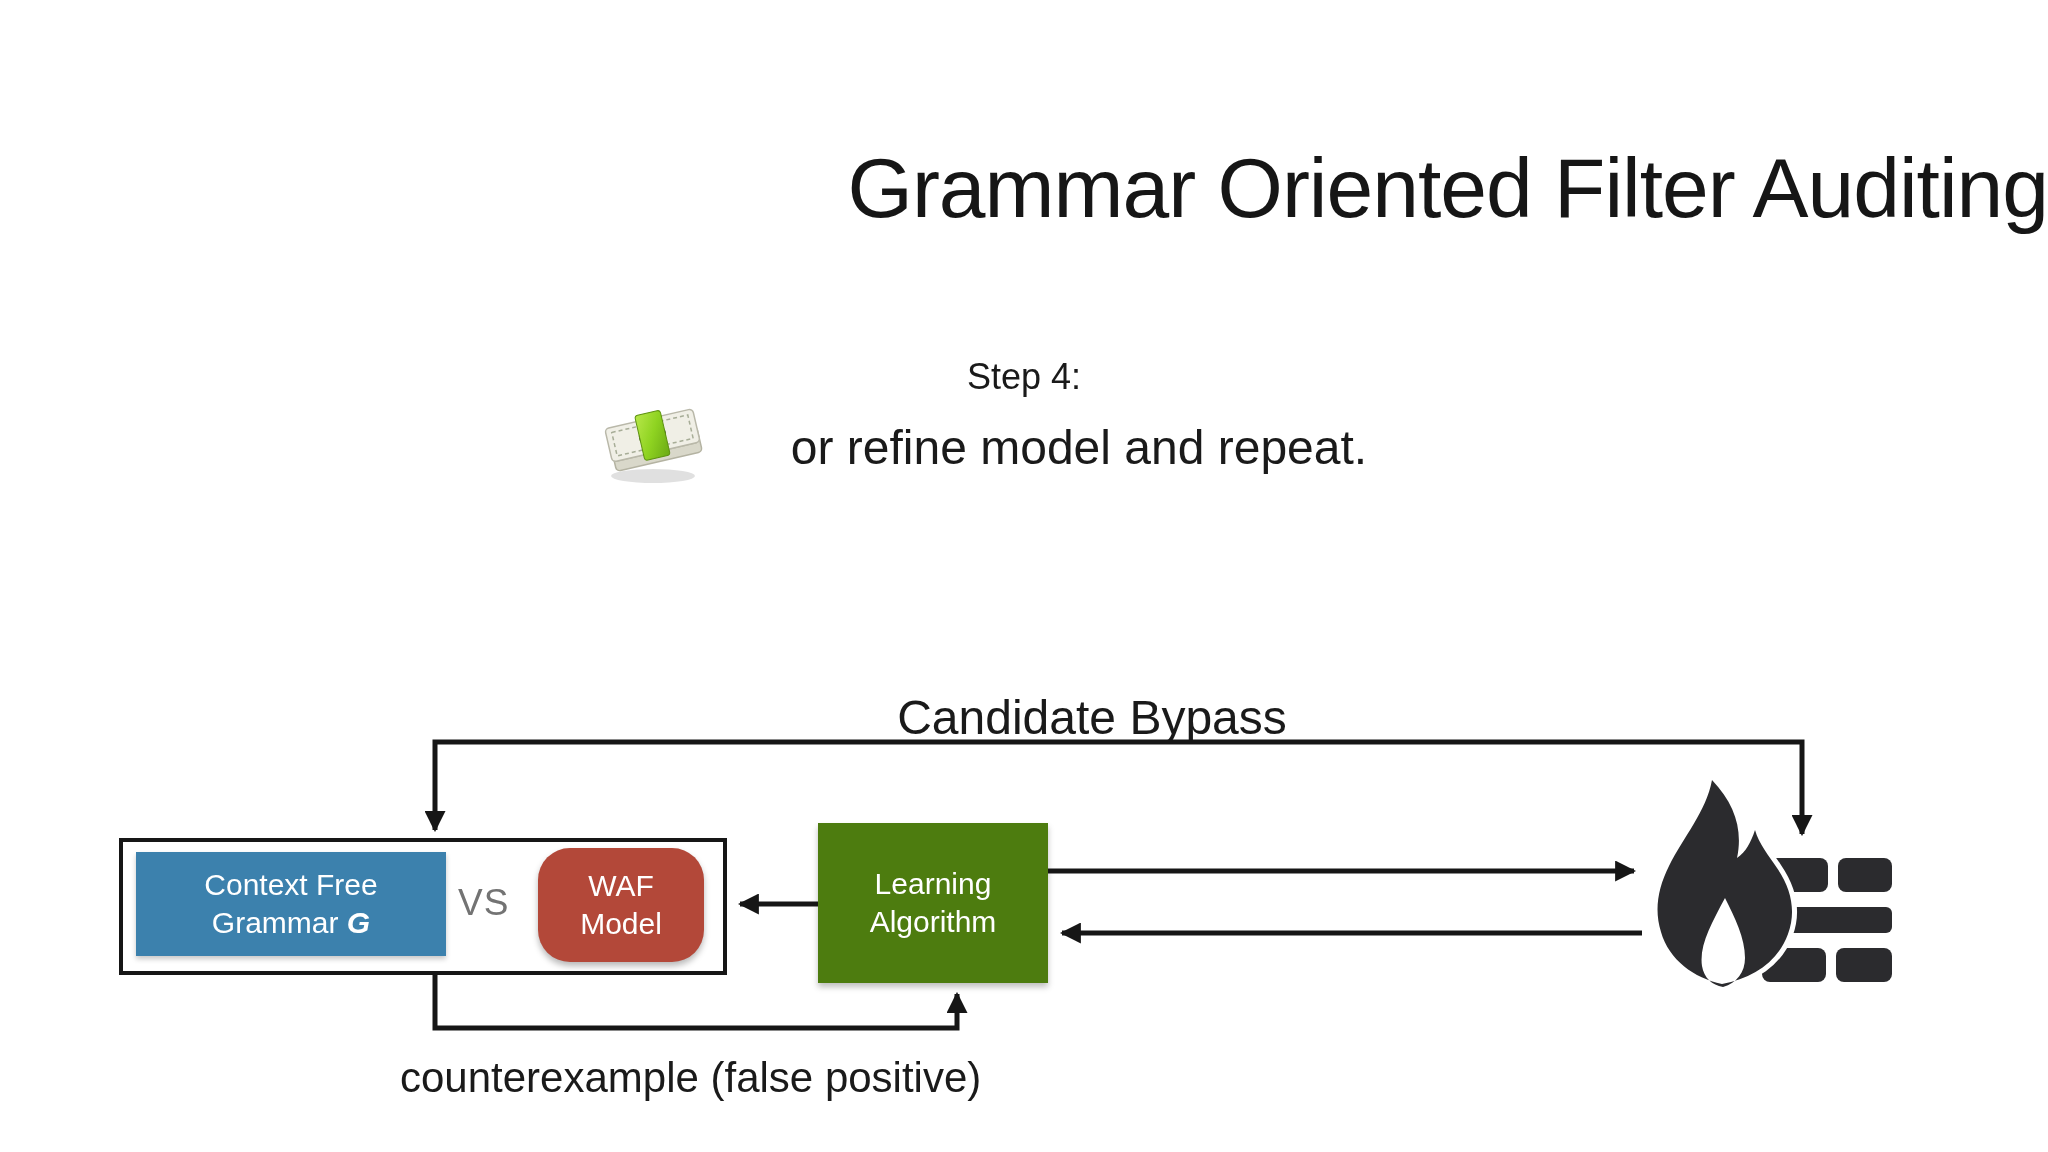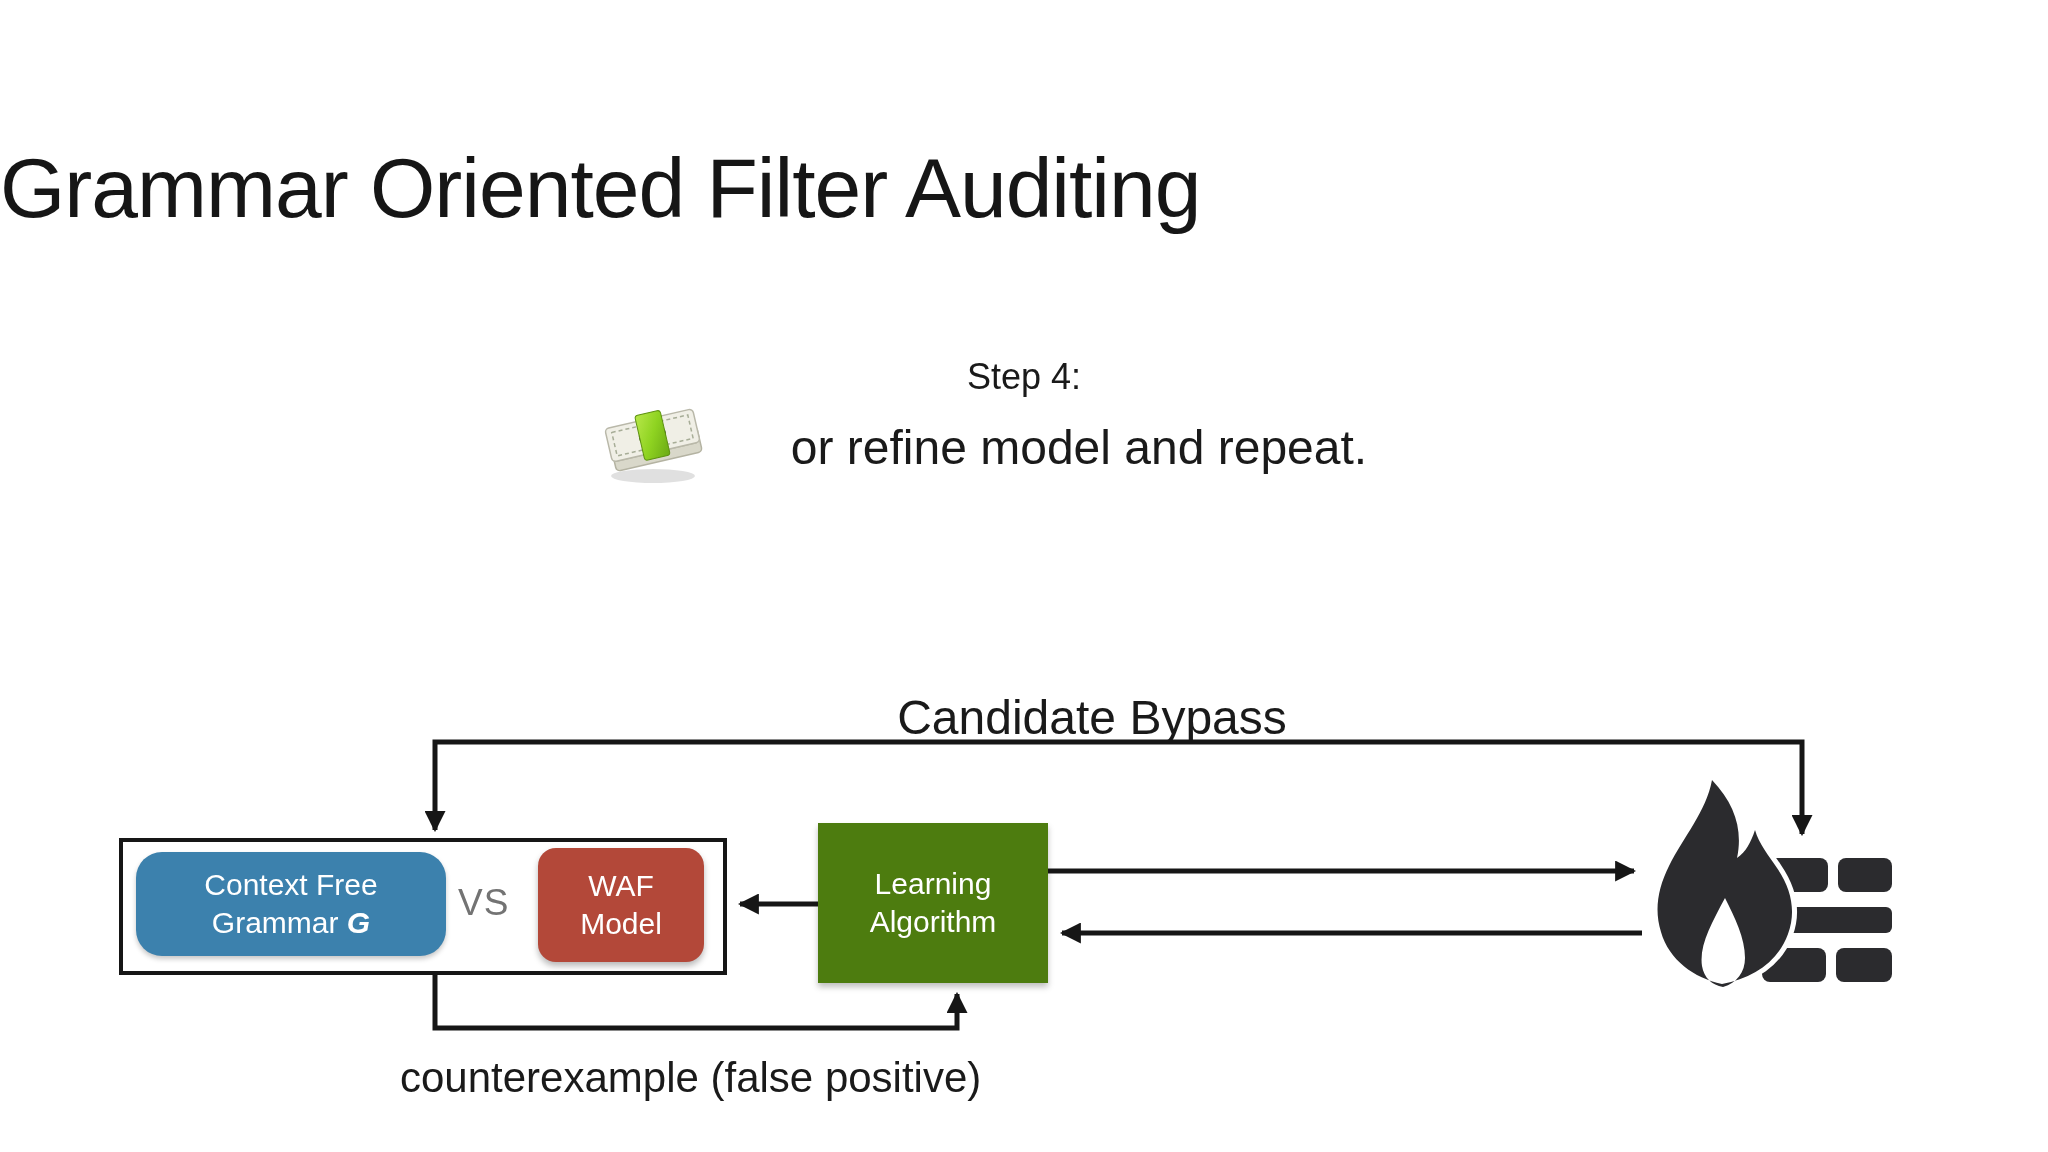--- a/index.html
+++ b/index.html
@@ -9,21 +9,21 @@
     font-family:"Liberation Sans","DejaVu Sans",sans-serif;
     color:#1a1a1a;
     position:relative;
     overflow:hidden;
   }
   .abs{position:absolute;}
 
   
   .slide-title{
     top:140px;left:0;right:0;
-    text-align:left;
+    text-align:right;
     font-size:84px;
     font-weight:400;
     letter-spacing:-1px;
     color:#161616;
   }
 
   
   .step-line1{
     top:356px;left:0;right:0;
     text-align:center;
@@ -61,32 +61,31 @@
     font-size:30px;
     line-height:1.27;
     display:flex;
     flex-direction:column;
     justify-content:center;
   }
   .cfg-box{
     left:136px;top:852px;width:310px;height:104px;
     background:#3c81ad;
     box-shadow:0 3px 5px rgba(0,0,0,0.22);
-    border-radius:26px;
   }
   .vs-label{
     left:458px;top:882px;width:66px;
     font-size:37px;
     color:#737373;
     letter-spacing:1px;
   }
   .waf-box{
     left:538px;top:848px;width:166px;height:114px;
     background:#b34839;
-    border-radius:18px;
+    border-radius:32px;
     box-shadow:0 4px 6px rgba(0,0,0,0.28);
   }
   .learning-box{
     left:818px;top:823px;width:230px;height:160px;
     background:#4d7c0f;
     box-shadow:0 4px 6px rgba(0,0,0,0.25);
   }
   .g-sym{font-style:italic;font-weight:bold;}
 
   .flow-svg{left:0;top:0;width:2048px;height:1152px;pointer-events:none;}

